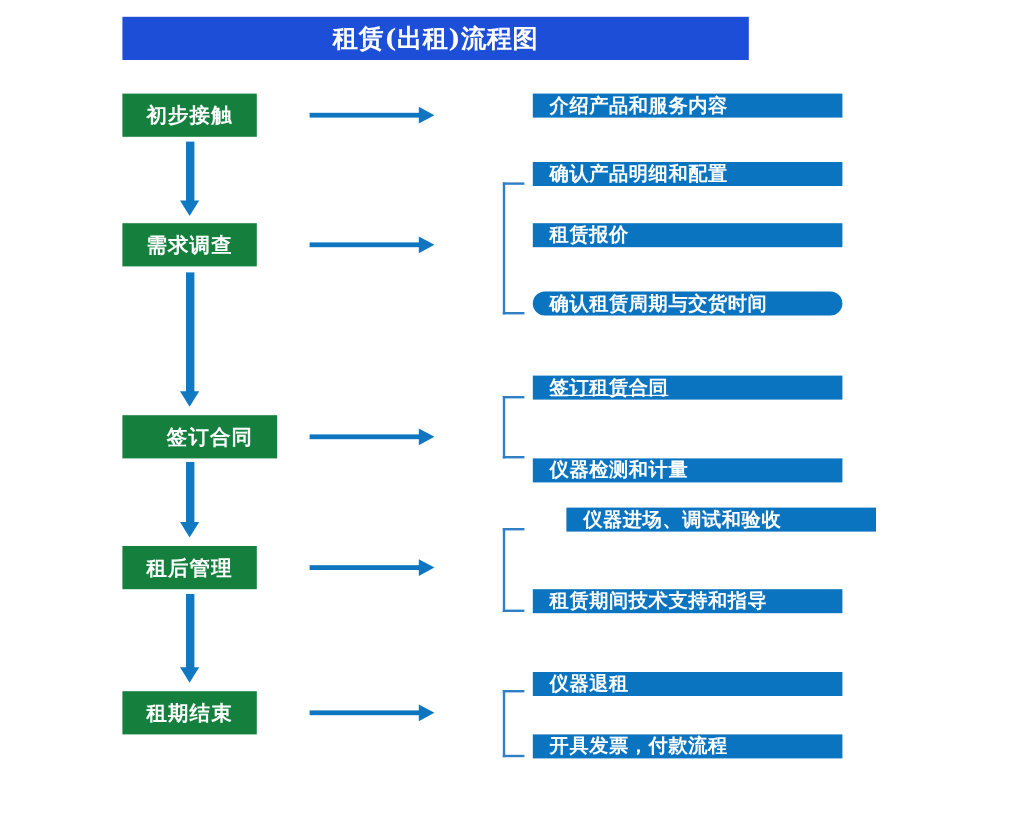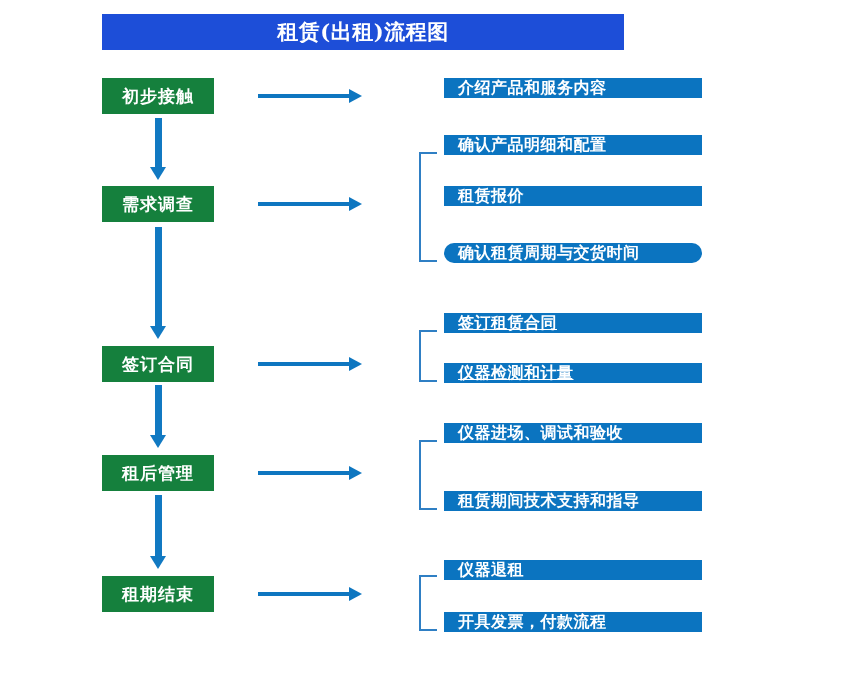--- a/index.html
+++ b/index.html
@@ -129,32 +129,32 @@
 </head>
 <body>
 
 <div id="canvas">
 
   <div class="title-bar">租赁(出租)流程图</div>
 
   <div id="stages">
       <div class="stage-box" style="left: 102px; top: 78px;">初步接触</div>
       <div class="stage-box" style="left: 102px; top: 186px;">需求调查</div>
-      <div class="stage-box" style="left: 102px; top: 346px;">签订合同</div>
+      <div class="stage-box" style="left: 102px; top: 346px; padding-left: 17px;">签订合同</div>
       <div class="stage-box" style="left: 102px; top: 455px;">租后管理</div>
       <div class="stage-box" style="left: 102px; top: 576px;">租期结束</div>
     </div>
   <div id="details">
       <div class="detail-box" style="top: 78px;">介绍产品和服务内容</div>
       <div class="detail-box" style="top: 135px;">确认产品明细和配置</div>
       <div class="detail-box" style="top: 186px;">租赁报价</div>
       <div class="detail-box" style="top: 243px; border-radius: 18px;">确认租赁周期与交货时间</div>
       <div class="detail-box" style="top: 313px; text-decoration: underline;">签订租赁合同</div>
-      <div class="detail-box" style="top: 363px; text-decoration: underline;">仪器检测和计量</div>
-      <div class="detail-box" style="top: 423px;">仪器进场、调试和验收</div>
+      <div class="detail-box" style="top: 382px;">仪器检测和计量</div>
+      <div class="detail-box" style="top: 423px; margin-left: 28px;">仪器进场、调试和验收</div>
       <div class="detail-box" style="top: 491px;">租赁期间技术支持和指导</div>
       <div class="detail-box" style="top: 560px;">仪器退租</div>
       <div class="detail-box" style="top: 612px;">开具发票，付款流程</div>
     </div>
   <div id="h-arrows">
       <div class="h-arrow" style="left: 258px; top: 89px;">
         <div class="shaft"></div>
         <div class="head"></div>
       </div>
       <div class="h-arrow" style="left: 258px; top: 197px;">

